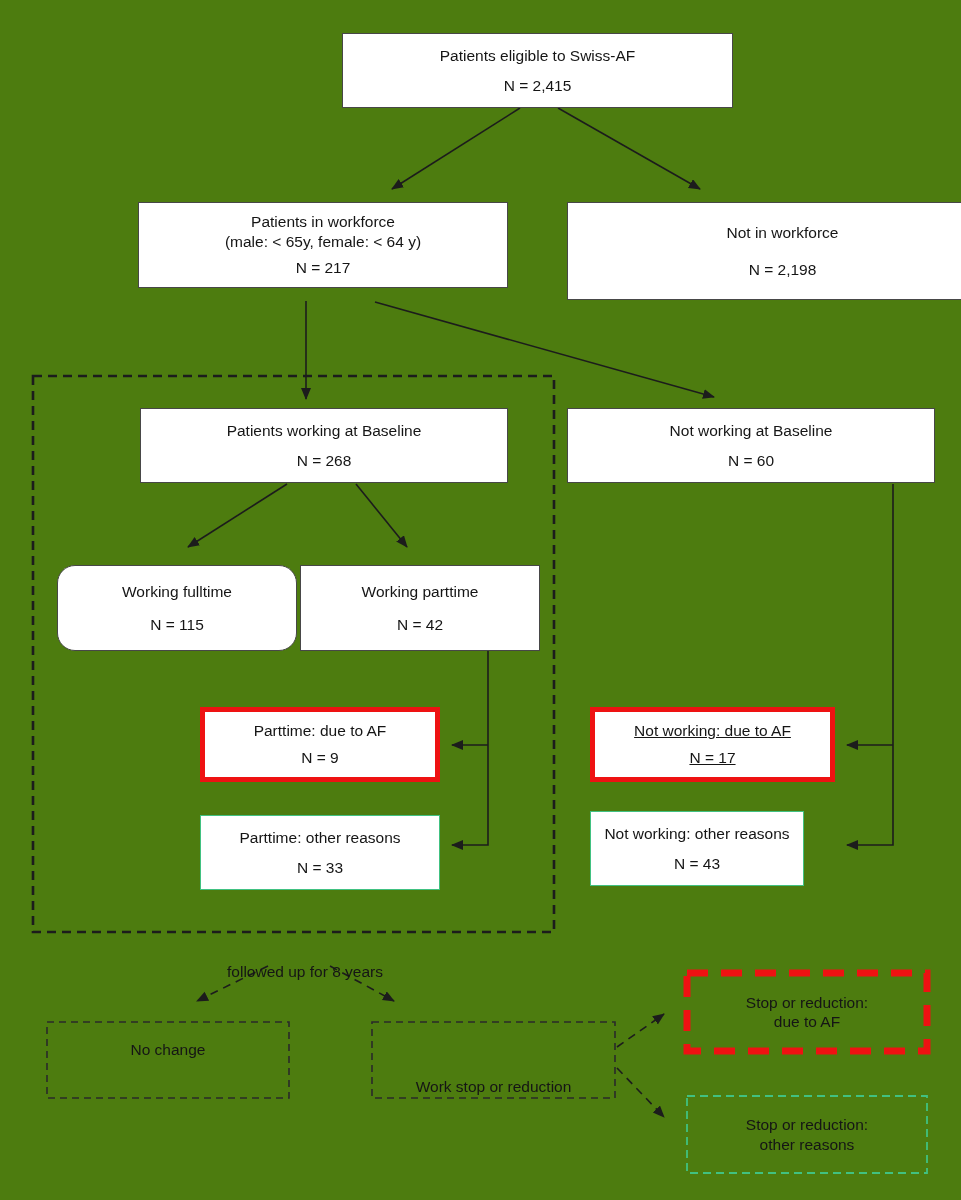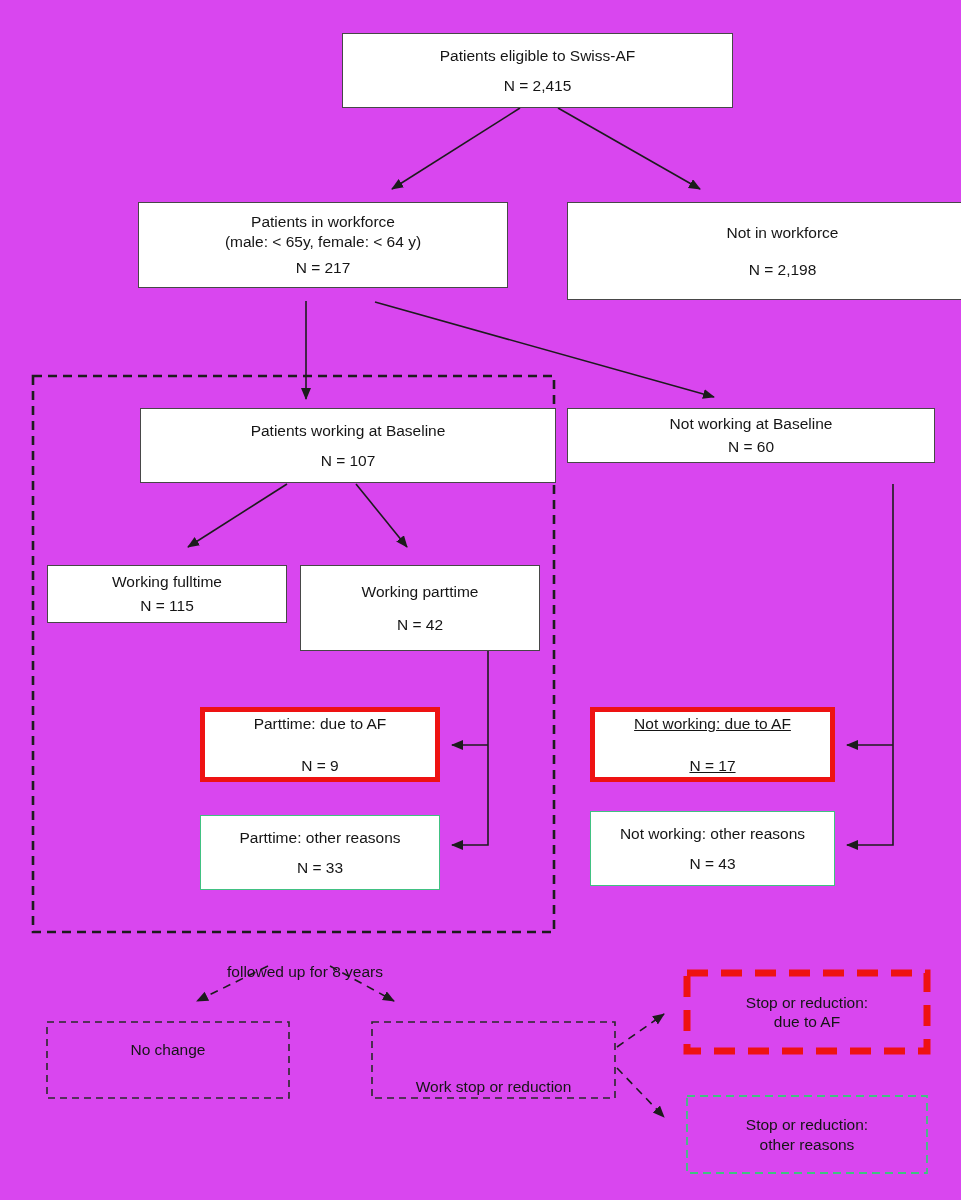--- a/index.html
+++ b/index.html
@@ -5,21 +5,21 @@
   :root{
     --red:#ee1212;
     --green:#41c181;
     --boxborder:#474747;
     --ink:#151515;
   }
   html,body{margin:0;padding:0;background:#ffffff;}
   #canvas{
     position:relative;
     width:961px;height:1200px;
-    background:#d946ef;
+    background:#4d7c0f;
     font-family:"Liberation Sans", sans-serif;
     color:var(--ink);
     overflow:hidden;
   }
   #connectors{position:absolute;left:0;top:0;width:961px;height:1200px;}
   .solid-line{stroke:#1c1c1c;stroke-width:1.6;fill:none;}
   .dash-line{stroke:#1c1c1c;stroke-width:1.6;fill:none;stroke-dasharray:8 6;}
   .rect-container{stroke:#1c1c1c;stroke-width:2.6;fill:none;stroke-dasharray:9 6;}
   .rect-dashed-plain{stroke:#2a2a2a;stroke-width:1.6;fill:none;stroke-dasharray:7 5;}
   .rect-dashed-red{stroke:var(--red);stroke-width:7;fill:none;stroke-dasharray:21 13;}
@@ -28,21 +28,21 @@
     position:absolute;
     background:#ffffff;
     border:1.4px solid var(--boxborder);
     display:flex;flex-direction:column;
     align-items:center;justify-content:space-evenly;
     text-align:center;
     font-size:15.5px;line-height:1.25;
     box-sizing:border-box;
     padding:2px 6px;
   }
-  .box.red{border:5px solid var(--red);justify-content:space-between;}
+  .box.red{border:5px solid var(--red);}
   .box.green{border:1.6px solid var(--green);margin-top:8px;}
   .box.ghost{border:none;background:transparent;justify-content:center;}
   .tgroup{display:block;}
   .label{
     position:absolute;
     font-size:15.5px;
     text-align:center;
   }
 </style>
 </head>
@@ -96,31 +96,31 @@
       <div>(male: &lt; 65y, female: &lt; 64 y)</div>
     </div>
     <div>N = 217</div>
   </div>
 
   <div class="box" style="left:567px;top:202px;width:431px;height:98px;">
     <div>Not in workforce</div>
     <div>N = 2,198</div>
   </div>
 
-  <div class="box" style="left:140px;top:408px;width:416px;height:75px;">
+  <div class="box" style="left:140px;top:408px;width:368px;height:75px;">
     <div>Patients working at Baseline</div>
-    <div>N = 107</div>
+    <div>N = 268</div>
   </div>
 
-  <div class="box" style="left:567px;top:408px;width:368px;height:55px;">
+  <div class="box" style="left:567px;top:408px;width:368px;height:75px;">
     <div>Not working at Baseline</div>
     <div>N = 60</div>
   </div>
 
-  <div class="box" style="left:47px;top:565px;width:240px;height:58px;">
+  <div class="box" style="left:57px;top:565px;width:240px;height:86px;border-radius:18px;">
     <div>Working fulltime</div>
     <div>N = 115</div>
   </div>
 
   <div class="box" style="left:300px;top:565px;width:240px;height:86px;">
     <div>Working parttime</div>
     <div>N = 42</div>
   </div>
 
   <div class="box red" style="left:200px;top:707px;width:240px;height:75px;">
@@ -131,21 +131,21 @@
   <div class="box green" style="left:200px;top:807px;width:240px;height:75px;">
     <div>Parttime: other reasons</div>
     <div>N = 33</div>
   </div>
 
   <div class="box red" style="left:590px;top:707px;width:245px;height:75px;text-decoration:underline;">
     <div>Not working: due to AF</div>
     <div>N = 17</div>
   </div>
 
-  <div class="box green" style="left:590px;top:803px;width:245px;height:75px;text-align:center;">
+  <div class="box green" style="left:590px;top:803px;width:214px;height:75px;text-align:center;">
     <div>Not working: other reasons</div>
     <div>N = 43</div>
   </div>
 
   <div class="label" style="left:185px;top:938px;width:240px;margin-top:25px;">followed up for 8 years</div>
 
   <div class="box ghost" style="left:47px;top:1012px;width:242px;height:76px;">
     <div>No change</div>
   </div>
 

